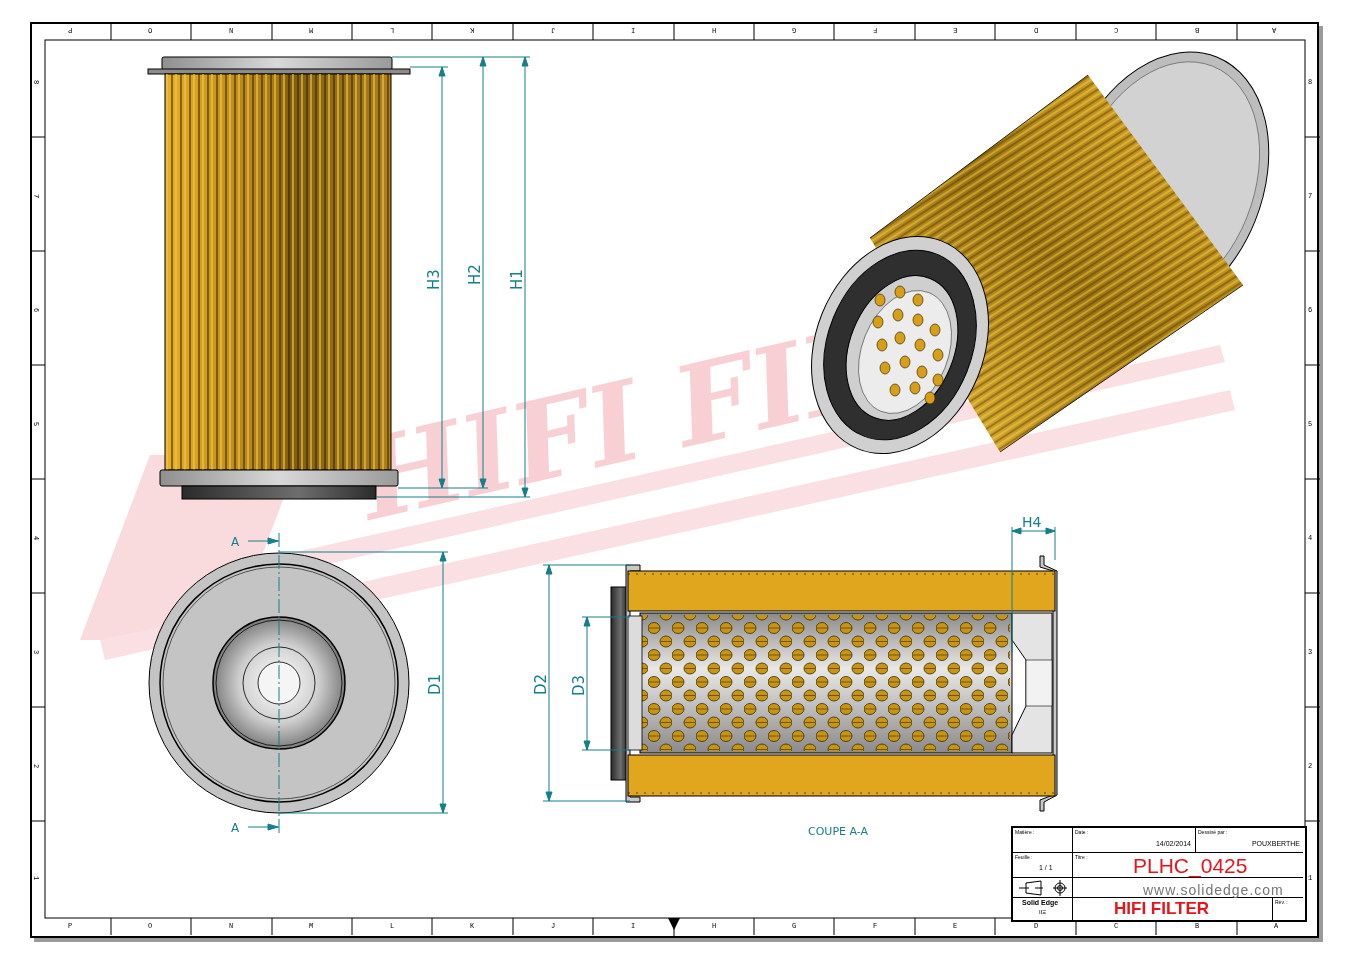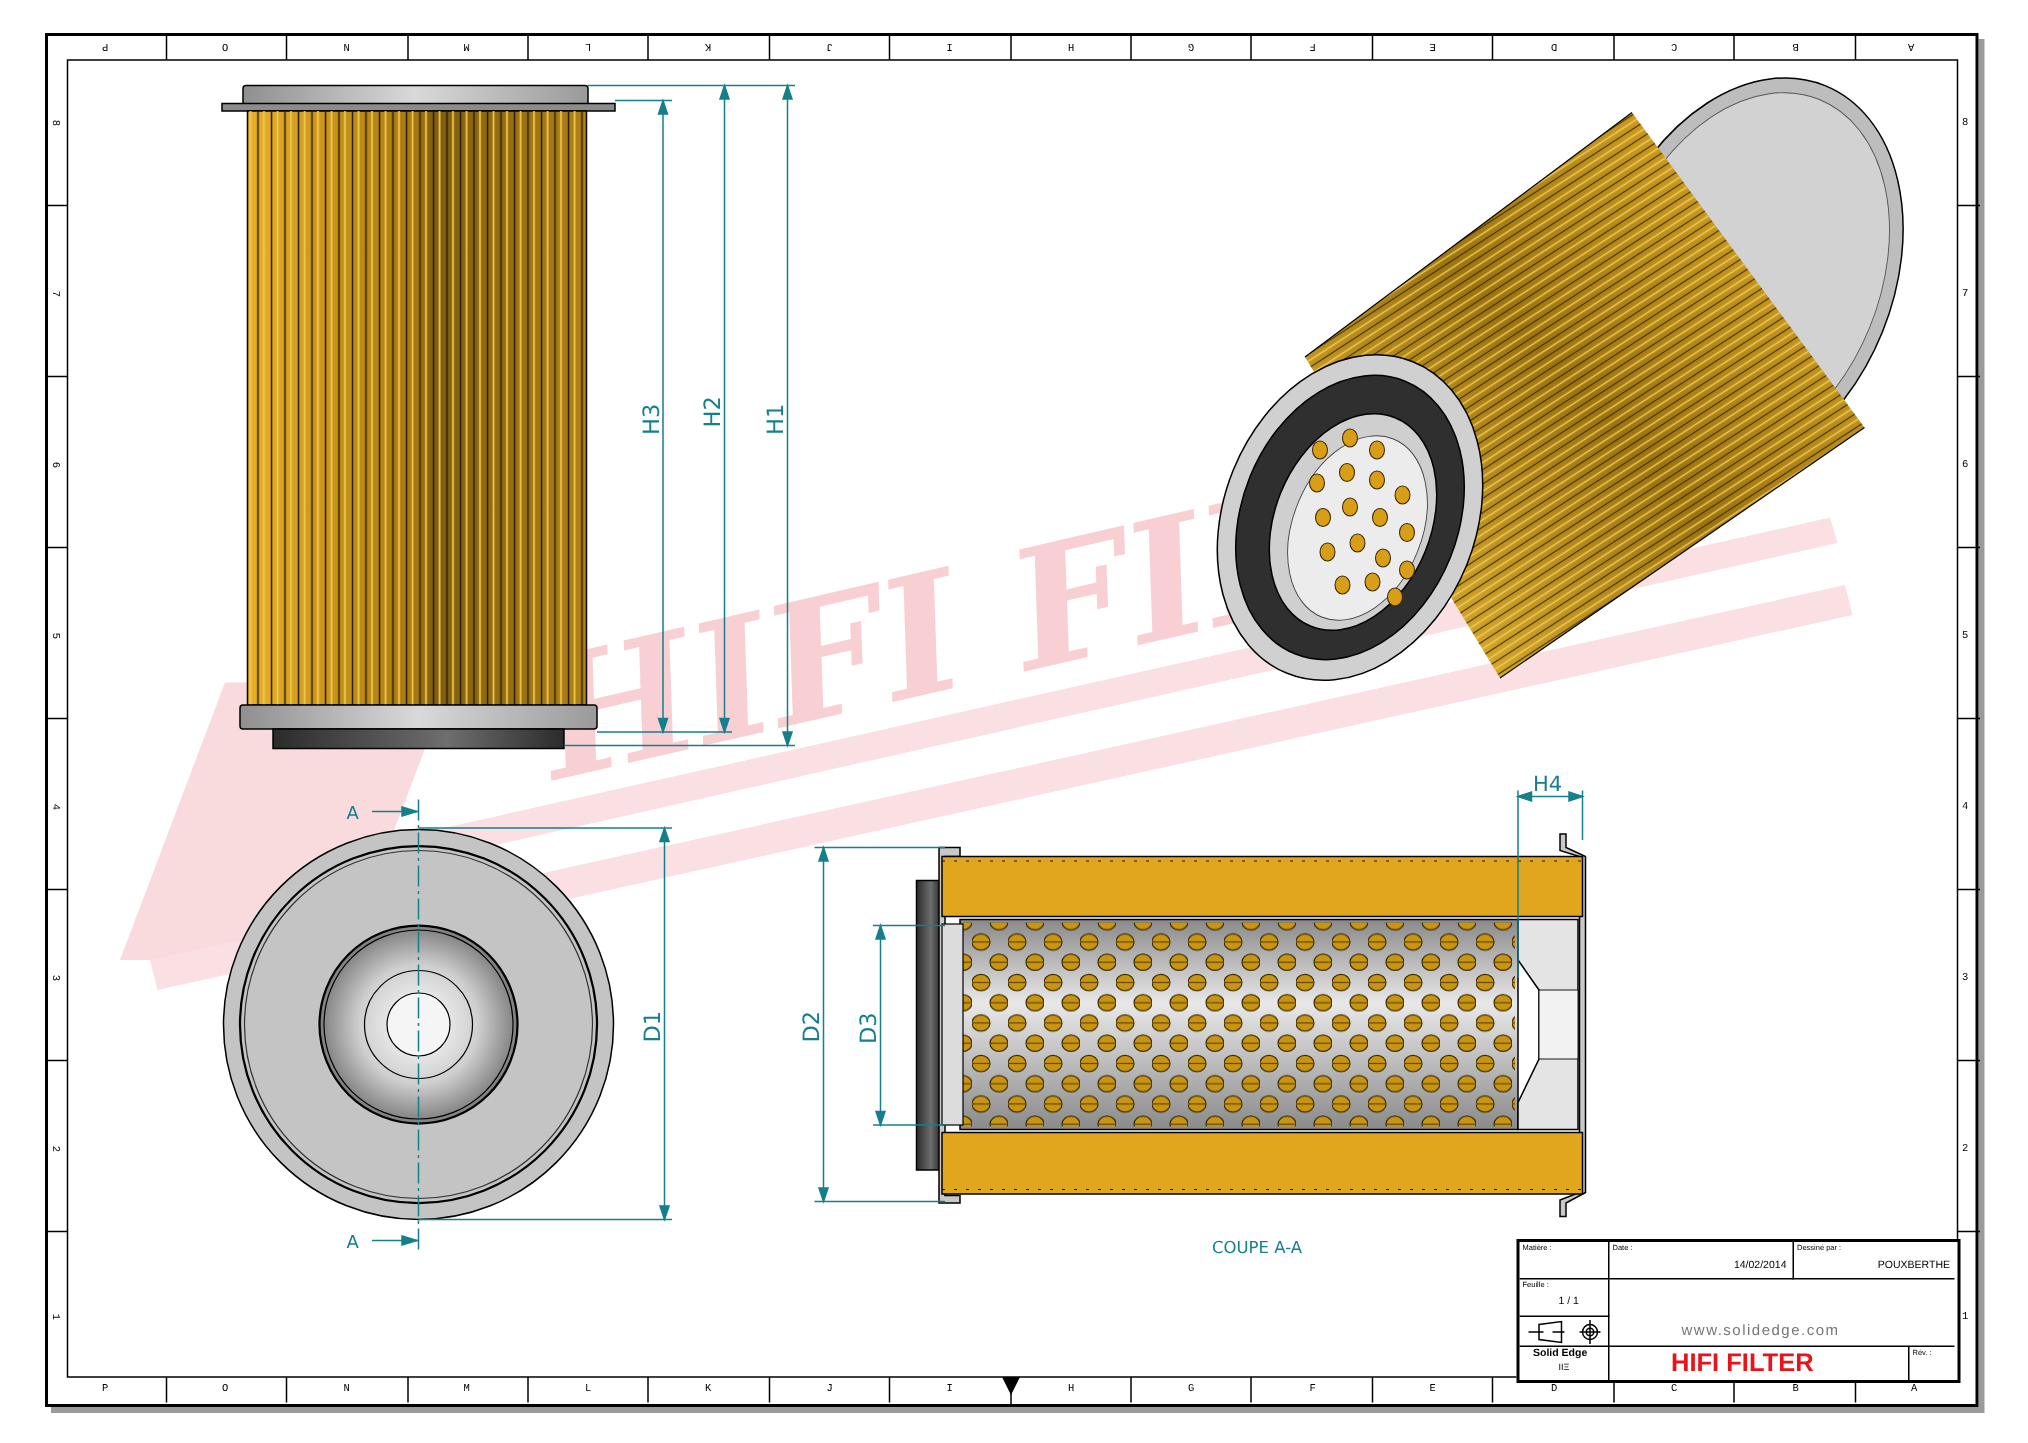--- a/index.html
+++ b/index.html
@@ -323,33 +323,37 @@
     <span class="val" style="right:4px;top:12px">14/02/2014</span>
   </div>
   <div class="cell" style="left:183px;top:0;width:107px;height:25px;border-right:none">
     <span class="lbl">Dessiné par :</span>
     <span class="val" style="right:3px;top:12px">POUXBERTHE</span>
   </div>
   <div class="cell" style="left:0;top:25px;width:60px;height:25px">
     <span class="lbl">Feuille :</span>
     <span class="val" style="left:26px;top:11px">1 / 1</span>
   </div>
+  <div class="cell" style="left:60px;top:25px;width:230px;height:25px;border-right:none">
+    <span class="lbl">Titre :</span>
+    <span style="position:absolute;left:60px;top:1px;font-size:21px;color:#e8131b">PLHC_0425</span>
+  </div>
   <div class="cell" style="left:0;top:50px;width:60px;height:20px">
     <svg width="60" height="20">
       <line x1="6" y1="10" x2="16" y2="10" stroke="#000" stroke-width="1"></line>
       <polygon points="13,5 28,3 28,17 13,15" fill="none" stroke="#000" stroke-width="1"></polygon>
       <line x1="22" y1="10" x2="30" y2="10" stroke="#000" stroke-width="1"></line>
       <circle cx="47" cy="10" r="5" fill="none" stroke="#000" stroke-width="1"></circle>
       <circle cx="47" cy="10" r="2.5" fill="none" stroke="#000" stroke-width="1"></circle>
       <line x1="40" y1="10" x2="54" y2="10" stroke="#000" stroke-width="1"></line>
       <line x1="47" y1="2" x2="47" y2="18" stroke="#000" stroke-width="1"></line>
     </svg>
   </div>
   <div class="cell" style="left:60px;top:50px;width:230px;height:20px;border-right:none">
-    <span style="position:absolute;left:48px;top:4px;font-size:10px;color:#777;letter-spacing:1px">www.solidedge.com</span>
+    <span style="position:absolute;left:70px;top:4px;font-size:14px;color:#777;letter-spacing:1px">www.solidedge.com</span>
   </div>
   <div class="cell" style="left:0;top:70px;width:60px;height:22px;border-bottom:none">
     <span style="position:absolute;left:9px;top:1px;font-size:7px;font-weight:bold">Solid Edge</span>
     <span style="position:absolute;left:26px;top:11px;font-size:6px">ΙΙΞ</span>
   </div>
   <div class="cell" style="left:60px;top:70px;width:200px;height:22px;border-bottom:none">
     <span style="position:absolute;left:41px;top:1px;font-size:17px;font-weight:bold;color:#e8131b">HIFI FILTER</span>
   </div>
   <div class="cell" style="left:260px;top:70px;width:30px;height:22px;border:none">
     <span class="lbl">Rév. :</span>

